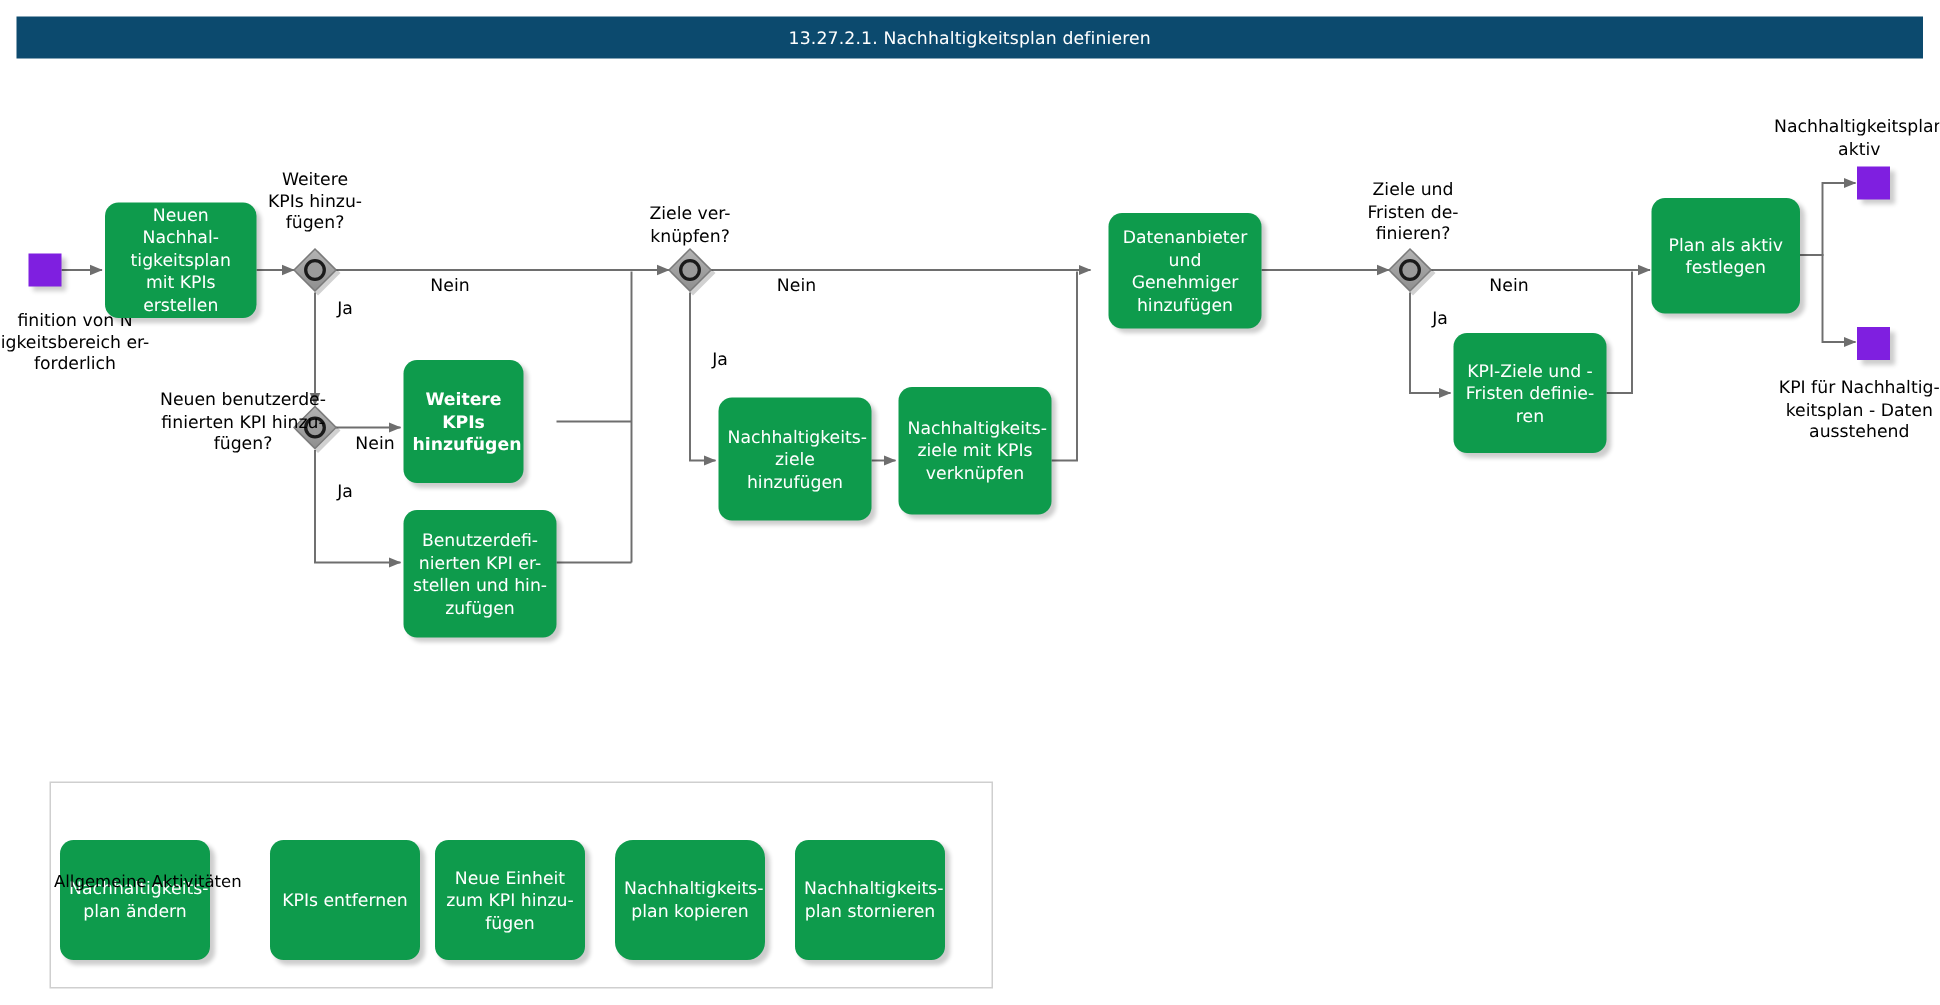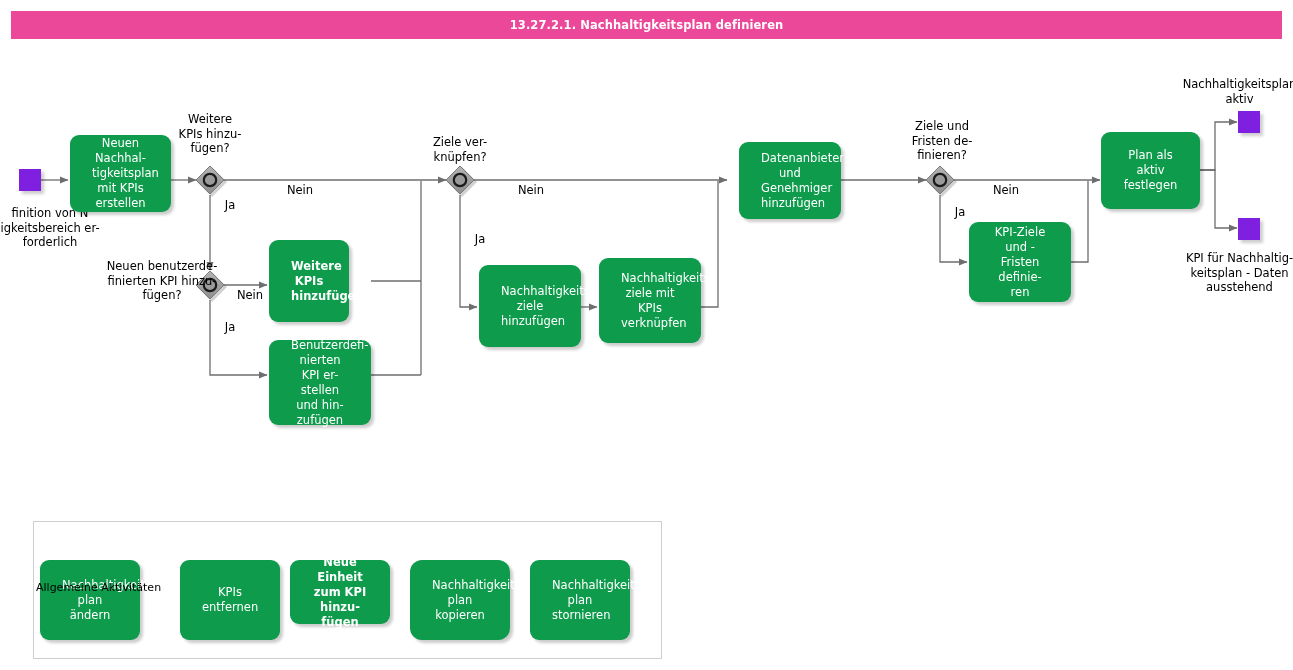--- a/index.html
+++ b/index.html
@@ -20,24 +20,24 @@
     background: #ffffff;
   }
 
   
   .titlebar {
     position: absolute;
     left: 11px;
     top: 11px;
     width: 1271px;
     height: 28px;
-    background: #ec4899;
+    background: #0c4a6e;
     color: #ffffff;
     font-size: 11.5px;
-    font-weight: bold;
+    font-weight: normal;
     display: flex;
     align-items: center;
     justify-content: center;
     letter-spacing: 0.1px;
   }
 
   
   #wires {
     position: absolute;
     left: 0;
@@ -54,21 +54,21 @@
     border-radius: 9px;
     box-shadow: 3px 3px 3px rgba(0,0,0,0.20);
     color: #ffffff;
     font-size: 11.5px;
     line-height: 15px;
     display: flex;
     align-items: center;
     justify-content: flex-start;
     text-align: center;
     box-sizing: border-box;
-    padding: 2px 22px;
+    padding: 2px 6px;
   }
   .task span { display: block; width: 100%; }
 
   
   .event {
     position: absolute;
     width: 22px;
     height: 22px;
     background: #7f1fe0;
     box-shadow: 3px 3px 3px rgba(0,0,0,0.20);
@@ -292,21 +292,21 @@
 
   <div class="task" style="left:40px; top:560px; width:100px; height:80px;">
     <span>Nachhaltigkeits-
 plan ändern</span>
   </div>
 
   <div class="task" style="left:160px; top:560px; width:100px; height:80px;margin-left:20px;">
     <span>KPIs entfernen</span>
   </div>
 
-  <div class="task" style="left:290px; top:560px; width:100px; height:64px;font-weight:bold;">
+  <div class="task" style="left:290px; top:560px; width:100px; height:80px;">
     <span>Neue Einheit
 zum KPI hinzu-
 fügen</span>
   </div>
 
   <div class="task" style="left:410px; top:560px; width:100px; height:80px;border-radius:12px;">
     <span>Nachhaltigkeits-
 plan kopieren</span>
   </div>
 

